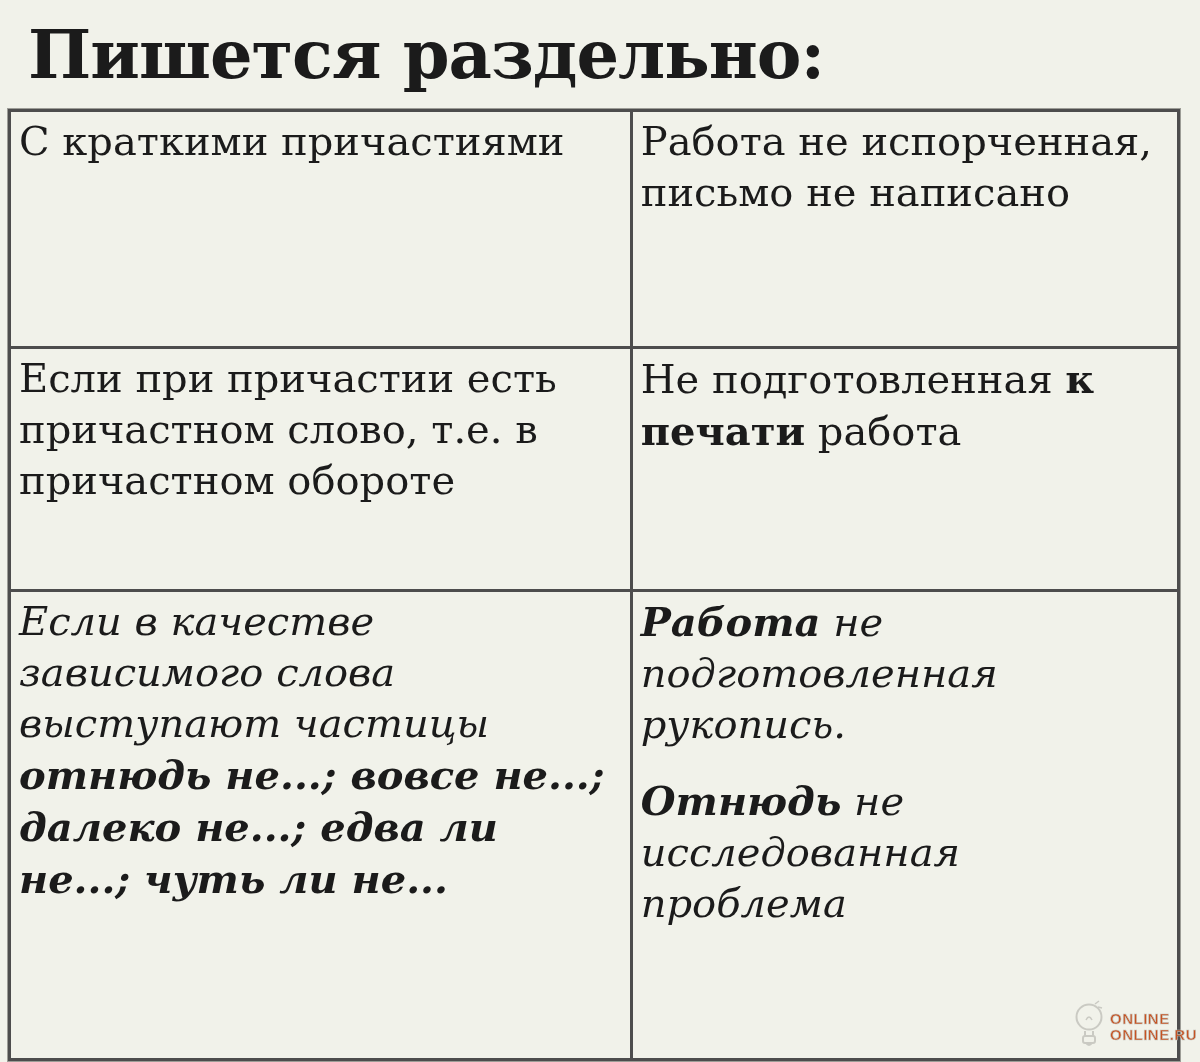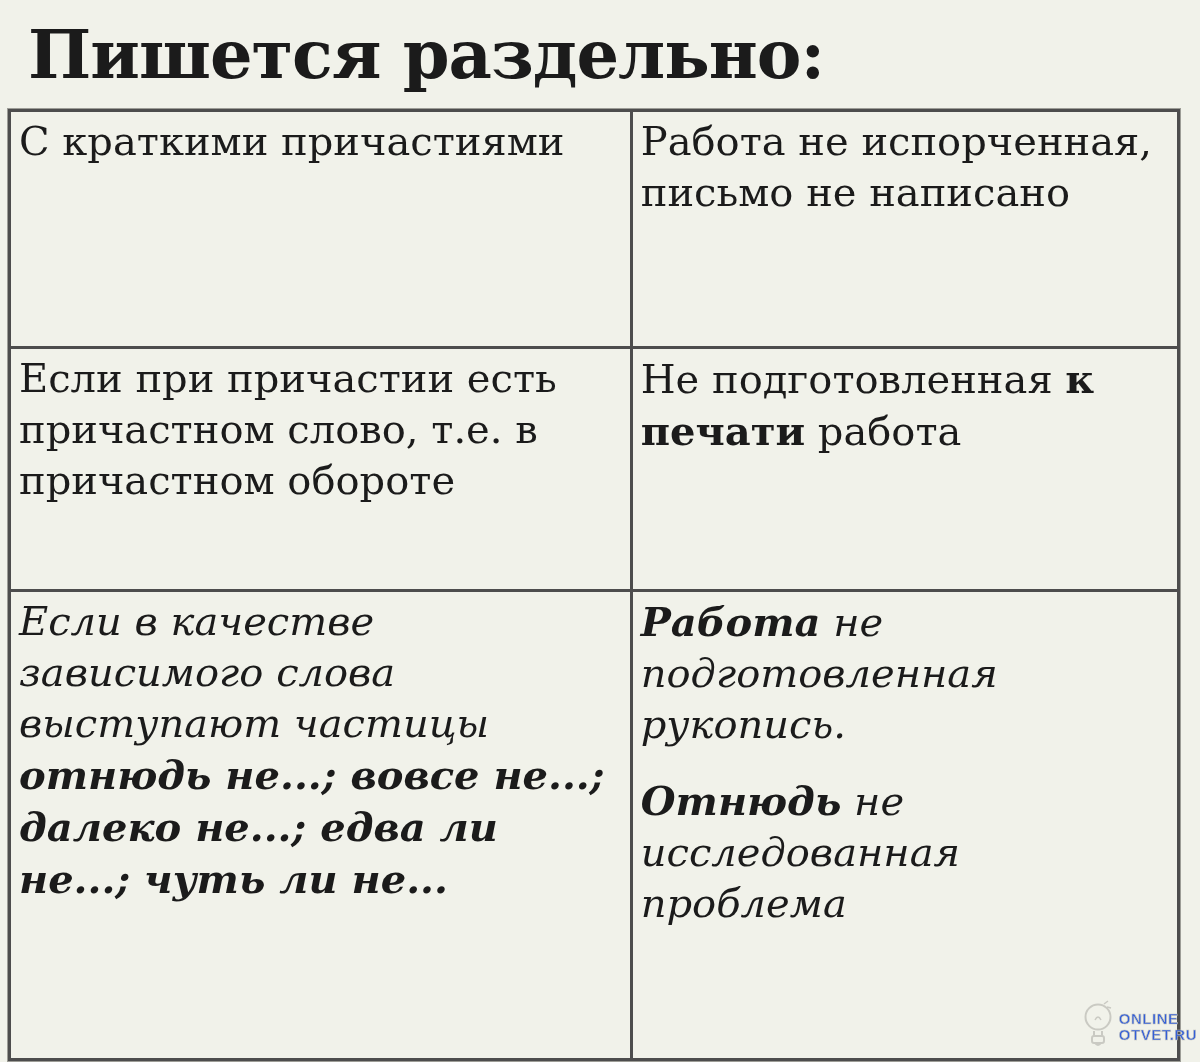--- a/index.html
+++ b/index.html
@@ -55,21 +55,21 @@
     opacity: 0.9;
   }
   .watermark-text {
     display: flex;
     flex-direction: column;
     font-family: "Liberation Sans", sans-serif;
     font-weight: bold;
     font-size: 15px;
     line-height: 16px;
     letter-spacing: 0.5px;
-    color: #1d4ed8;
+    color: #c2410c;
     -webkit-text-stroke: 0.6px #c2c2bb;
   }
 </style>
 </head>
 <body>
 
 <h1 class="page-title">Пишется раздельно:</h1>
 
 <table class="rules-table">
   <tbody>
@@ -107,15 +107,15 @@
       <circle cx="18" cy="17" r="12.5" stroke="#c6c6bf" stroke-width="2"></circle>
       <path d="M14 31 L14 36 M22 31 L22 36" stroke="#c6c6bf" stroke-width="2"></path>
       <rect x="12" y="36" width="12" height="7" rx="2" stroke="#c6c6bf" stroke-width="2"></rect>
       <path d="M15 43 Q18 47 21 43" stroke="#c6c6bf" stroke-width="2"></path>
       <path d="M15 20 q3 -6 6 0" stroke="#c6c6bf" stroke-width="1.5"></path>
       <path d="M24 4 l4 -3 M27 7 l4 1" stroke="#c6c6bf" stroke-width="1.5"></path>
     </svg>
   </span>
   <span class="watermark-text">
     <span>ONLINE</span>
-    <span>OTVET.RU</span>
+    <span>ONLINE.RU</span>
   </span>
 </div>
 
 </body></html>

